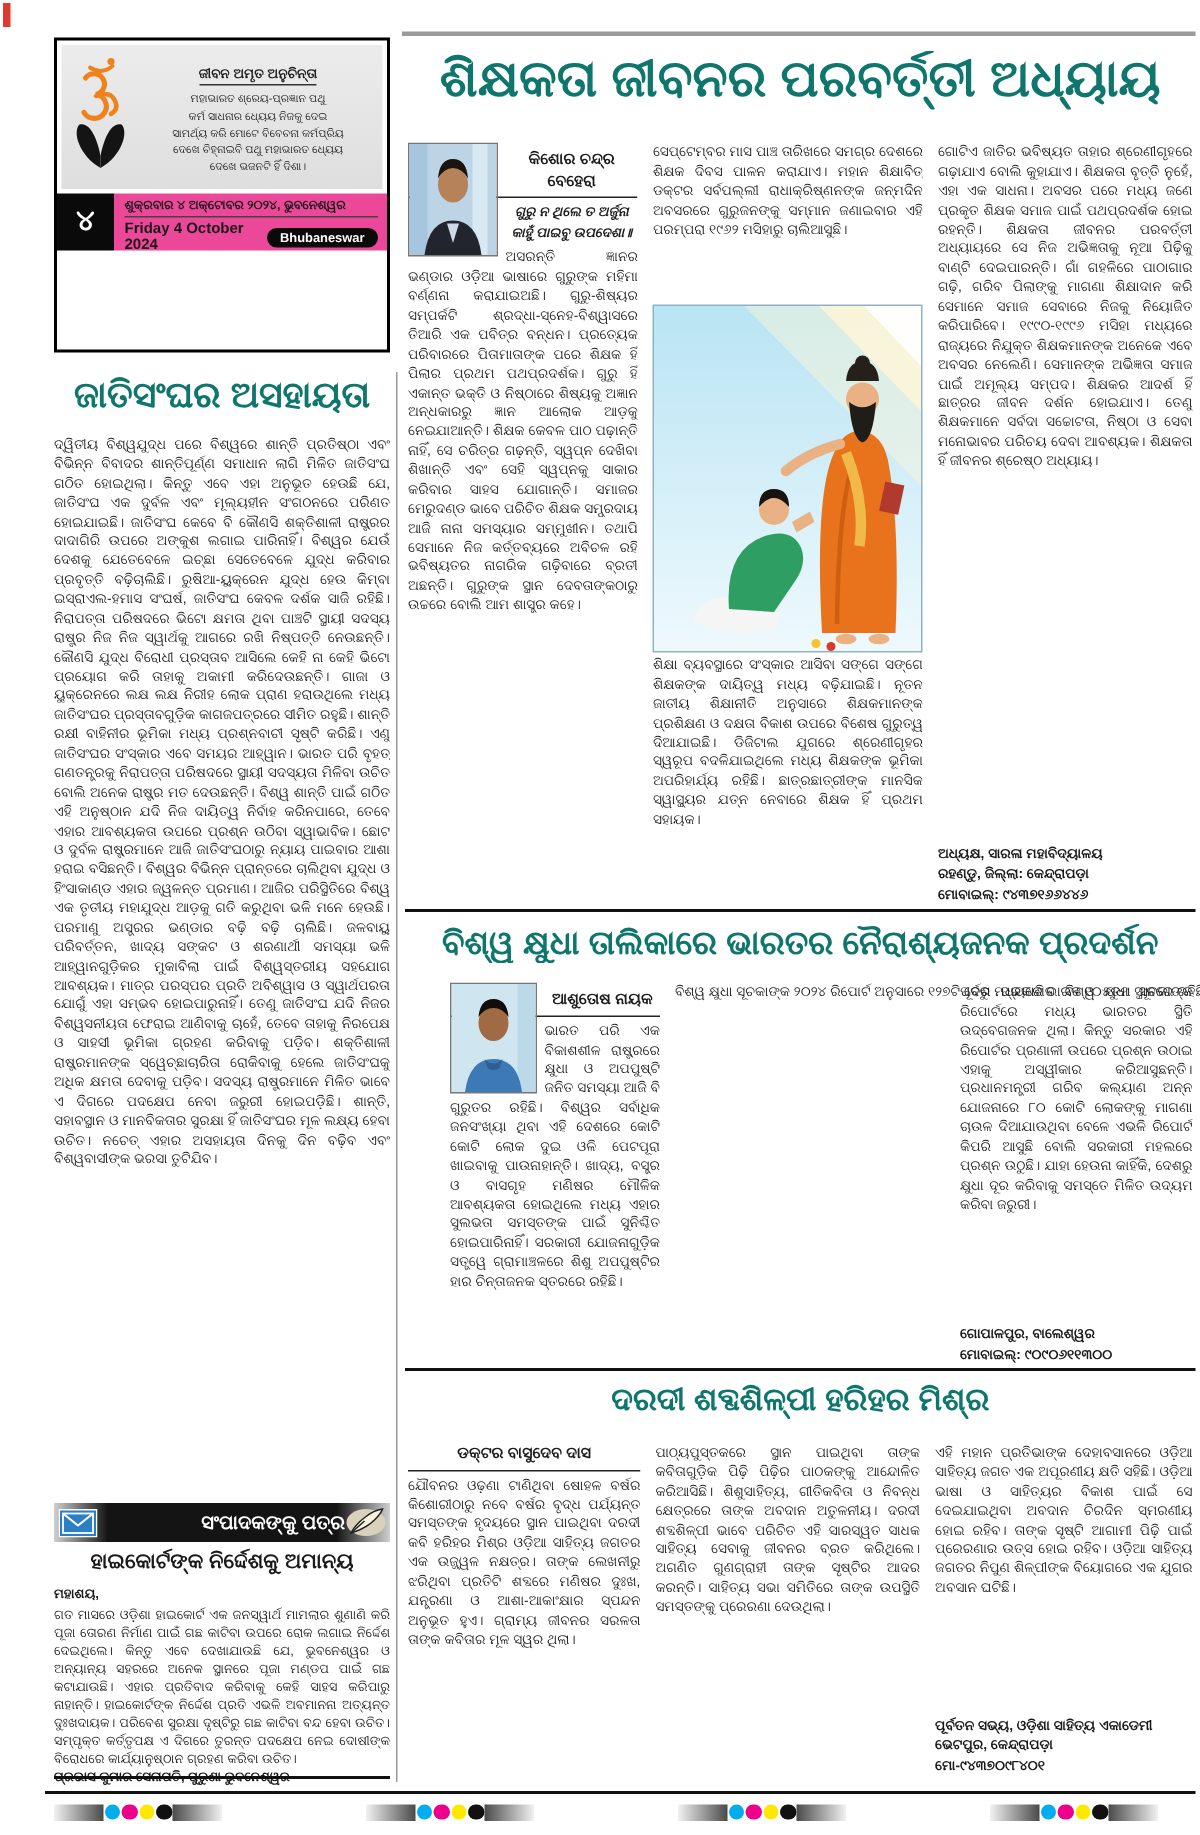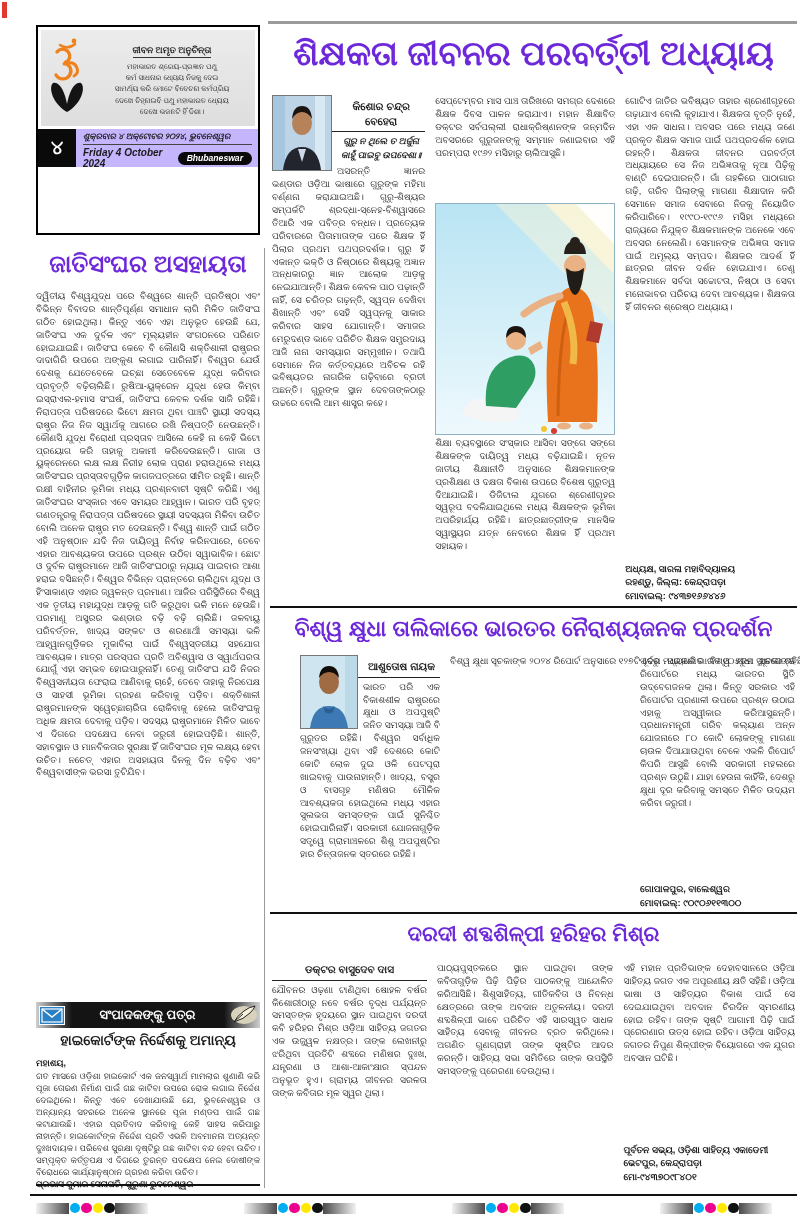--- a/index.html
+++ b/index.html
@@ -20,44 +20,44 @@
   .quote-line{font-size:7.3px;line-height:1.55;}
   .logo-wrap{flex:1;text-align:center;position:relative;padding-top:2px;}
   .sanchar-bar{display:inline-block;background:#000;color:#fff;font-size:8px;font-weight:bold;
                letter-spacing:4px;padding:2px 16px;}
   .brand{font-size:41px;font-weight:900;line-height:.95;letter-spacing:1px;color:#0c0c0c;
          text-shadow:1.5px 1.5px 0 #bdbdbd;}
   .brand-dot{position:absolute;width:9px;height:9px;border-radius:50%;background:#cc1111;}
   .date-bar{height:38px;display:flex;}
   .pagenum{width:38px;background:#0a0a0a;color:#fff;display:flex;align-items:center;
            justify-content:center;font-size:19px;font-weight:bold;}
-  .date-right{flex:1;background:#c4b5fd;padding:2px 6px 2px 7px;box-sizing:border-box;font-style:italic;}
+  .date-right{flex:1;background:#ec4899;padding:2px 6px 2px 7px;box-sizing:border-box;}
   .date-od{font-size:8.4px;font-weight:bold;border-bottom:1px solid #444;padding-bottom:2px;}
   .date-row{display:flex;justify-content:space-between;align-items:center;margin-top:2px;}
   .date-en{font-size:10px;font-weight:900;}
   .city-badge{background:#0a0a0a;color:#fff;border-radius:9px;font-size:8.6px;font-weight:bold;
               padding:1.5px 9px;}
 
   
-  .headline{font-weight:900;text-align:center;white-space:nowrap;overflow:hidden;color:#6d28d9;}
+  .headline{font-weight:900;text-align:center;white-space:nowrap;overflow:hidden;color:#0f766e;}
   .cols{display:flex;gap:10px;}
   .col{box-sizing:border-box;}
   .body-txt{font-size:9.2px;color:#1c1c1c;}
   .author-name{font-size:10.5px;font-weight:800;text-align:center;padding-top:4px;}
   .author-rule{border-bottom:1.5px solid #222;margin:3px 0 3px 0;}
   .verse{font-size:9px;font-weight:bold;font-style:italic;text-align:center;line-height:1.5;
          margin:2px 0 3px 0;}
   .signoff{font-size:9.2px;font-weight:bold;line-height:1.45;}
   .photo-frame{float:left;margin:0 5px 2px 0;border:1px solid #777;}
   .illo-frame{border:1px solid #8fb3c2;display:block;}
 
   
   .letters-header{left:36px;top:1002px;width:224px;height:26px;display:flex;align-items:center;
      background:linear-gradient(90deg,#cfcfcf 0%,#141414 16%,#141414 84%,#cfcfcf 100%);}
-  .letters-title{flex:1;color:#fff;font-size:13px;font-weight:900;text-align:center;}
+  .letters-title{flex:1;color:#fff;font-size:13px;font-weight:900;text-align:right;}
   .letter-head{font-size:14px;font-weight:900;text-align:center;margin-bottom:3px;}
   .letter-body{font-size:8.6px;}
   .letter-sign{font-size:8.8px;font-weight:bold;margin-top:1px;}
 
   
   .regmark{display:flex;align-items:center;height:12px;}
   .reg-grad-l{width:33px;height:11px;background:linear-gradient(90deg,#f2f2f2,#4a4a4a);}
   .reg-grad-r{width:33px;height:11px;background:linear-gradient(90deg,#4a4a4a,#f2f2f2);}
   .reg-dot{width:10.5px;height:10.5px;border-radius:50%;margin:0 .5px;}
 </style>

